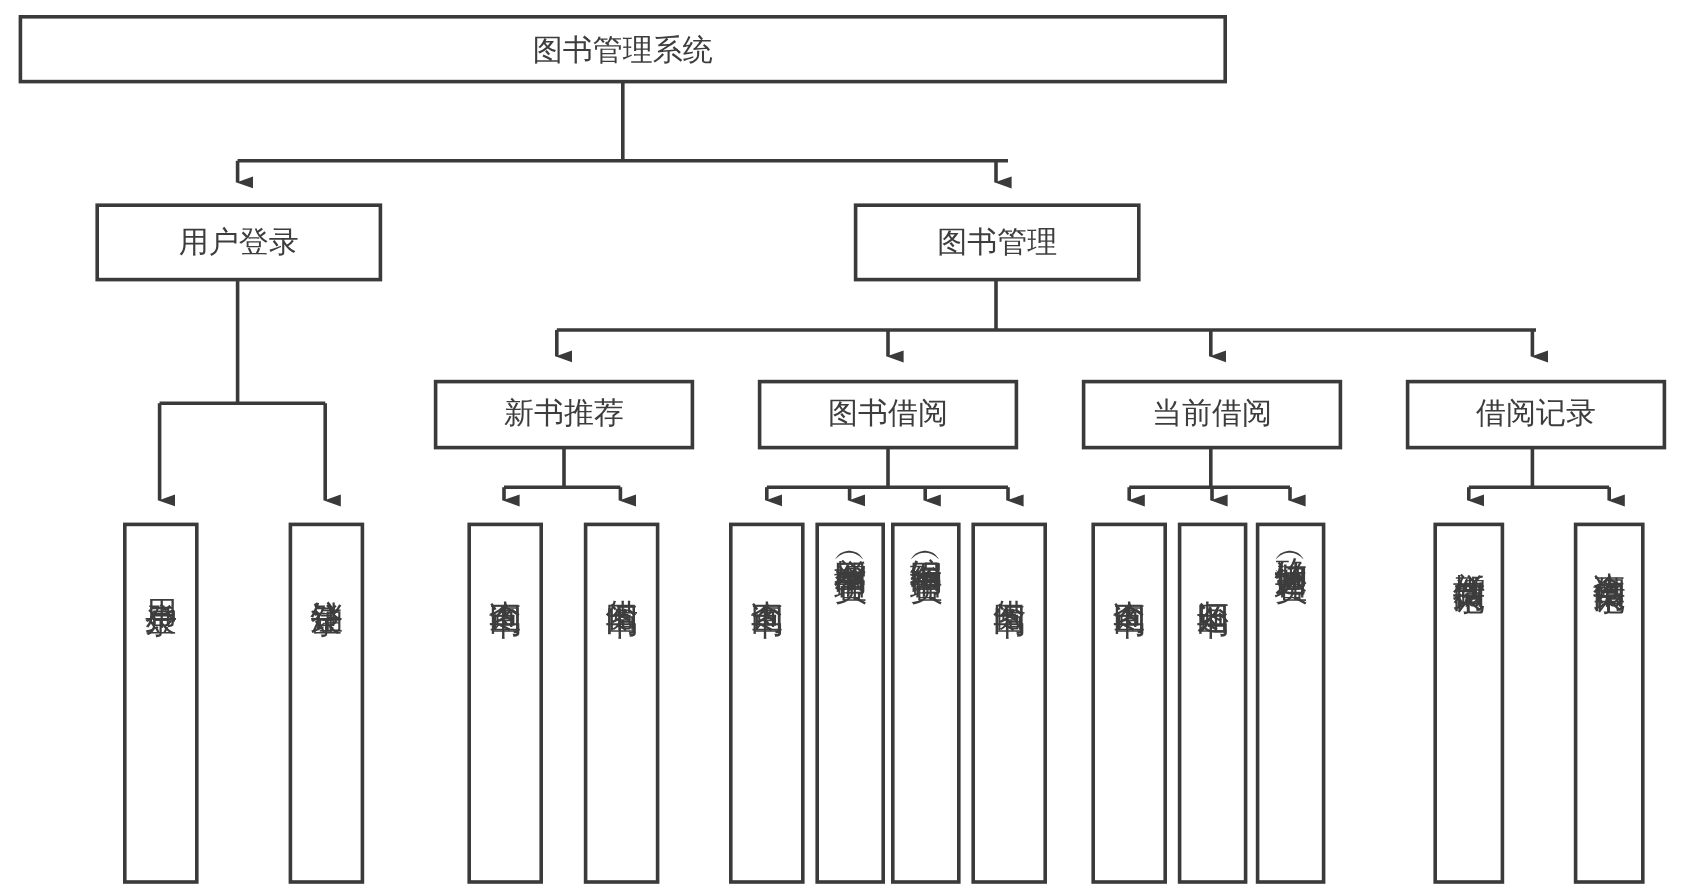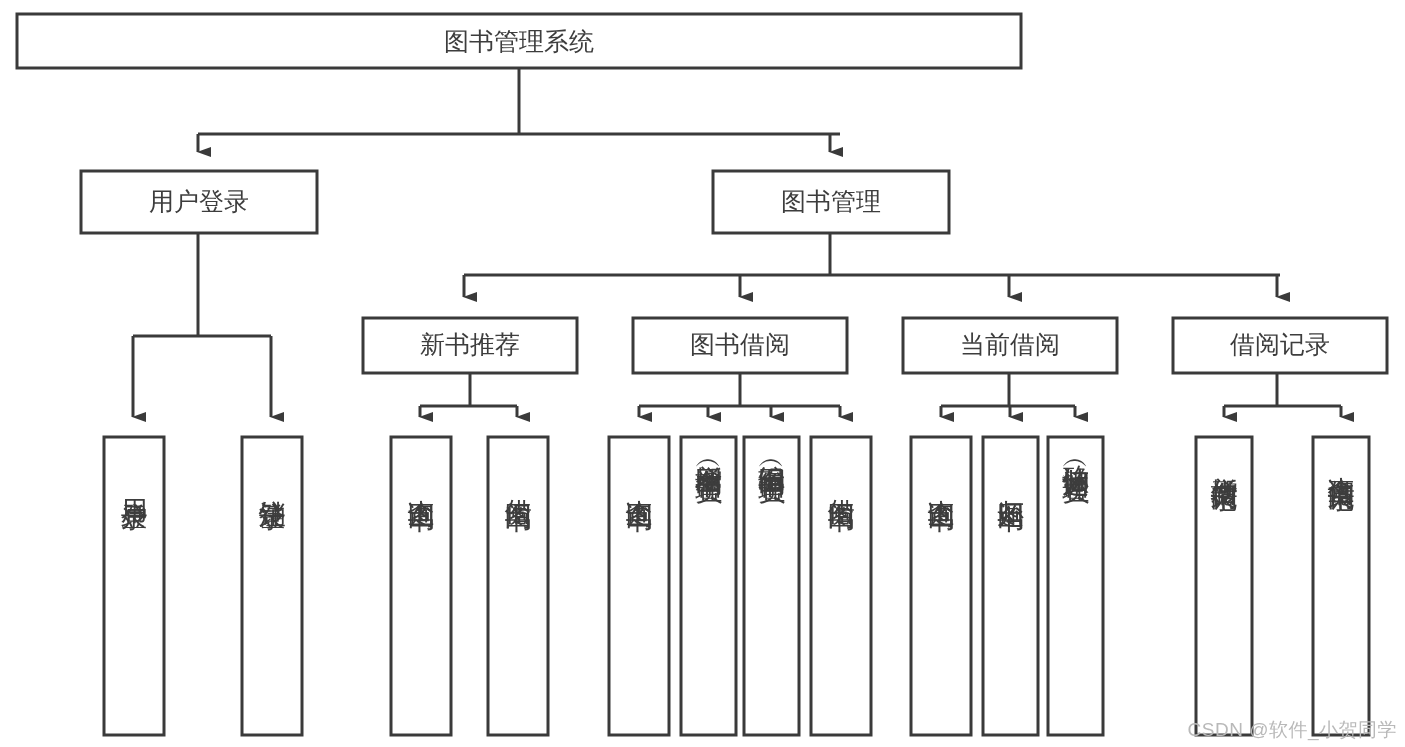--- a/index.html
+++ b/index.html
@@ -256,14 +256,13 @@
     <span class="v-label">确认归还（管理员）</span>
   </div>
 
   <div class="v-label-wrap" style="left:1196px; top:455px; width:56px; height:275px;">
     <span class="v-label">新增借阅记录</span>
   </div>
   <div class="v-label-wrap" style="left:1313px; top:455px; width:56px; height:275px;">
     <span class="v-label">查询借阅记录</span>
   </div>
 
-  <div id="watermark">CSDN @软件_小贺同学</div>
 </div>
 
 </body></html>

